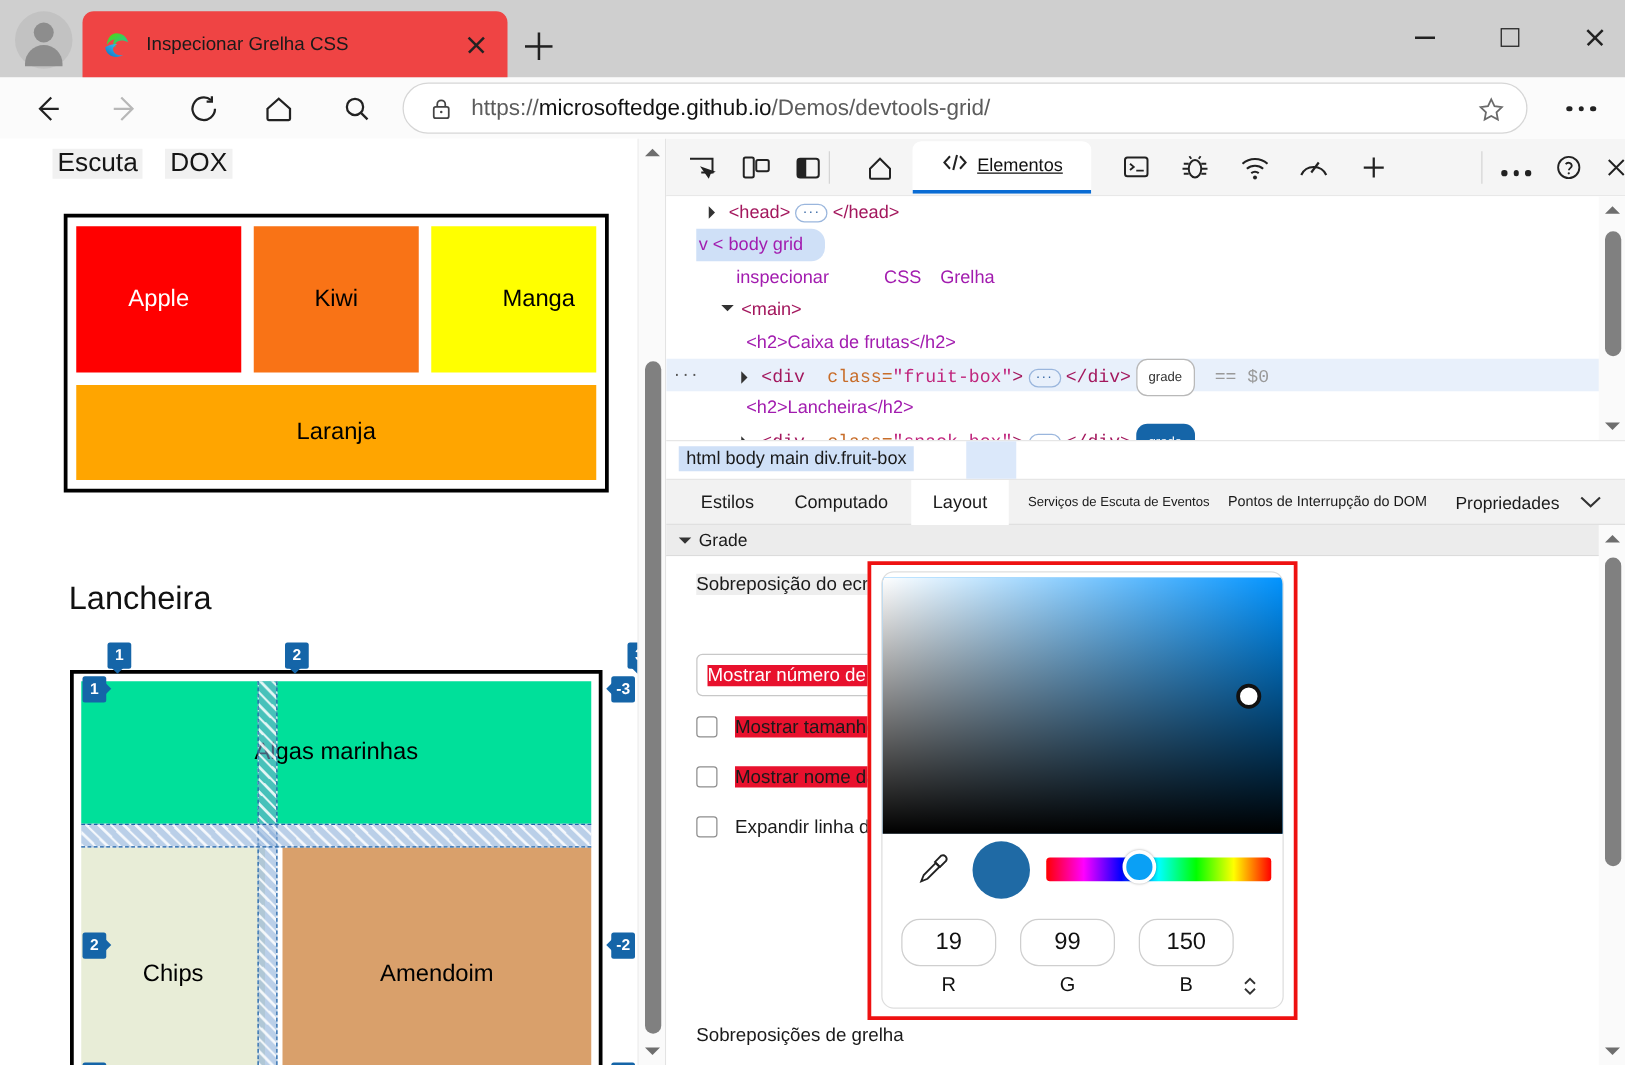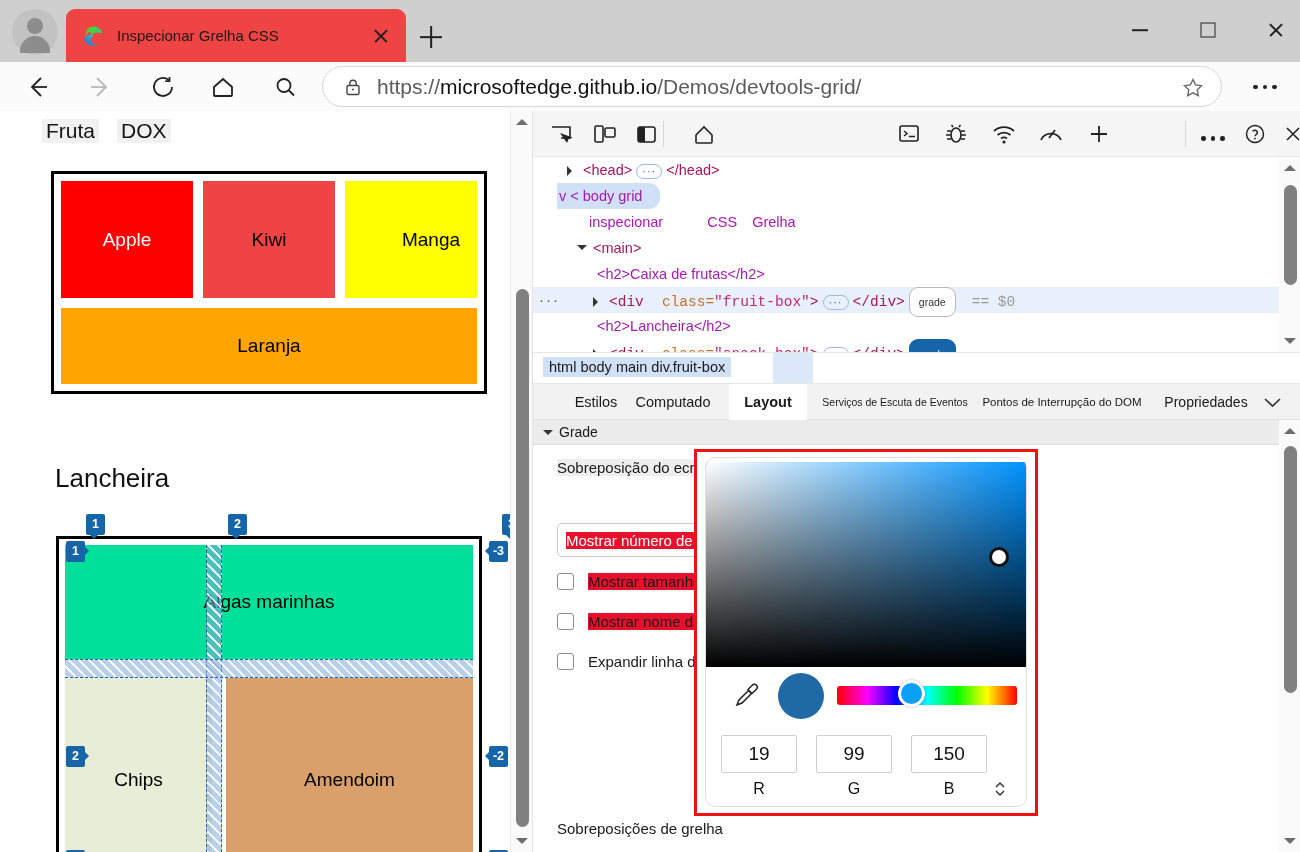--- a/index.html
+++ b/index.html
@@ -66,21 +66,21 @@
   .navbtn { position:absolute; top:4px; width:42px; height:42px; cursor:pointer; }
   #nav-back { left:16px; } #nav-fwd { left:80px; } #nav-reload { left:142px; }
   #nav-home { left:202px; } #nav-search { left:264px; }
 
   #urlbar {
     position:absolute; left:322px; top:4px; width:900px; height:41px;
     background:#fff; border:1px solid #d6d6d6; border-radius:21px;
     display:flex; align-items:center;
   }
   #urlbar .lock { margin-left:20px; width:20px; height:20px; }
-  #url-text { margin-left:14px; font-size:21px; color:#5c5c5c; white-space:nowrap; }
+  #url-text { margin-left:14px; font-size:18px; color:#5c5c5c; white-space:nowrap; }
   #url-text b { color:#121212; font-weight:400; }
   #fav-star { position:absolute; right:16px; top:9px; width:24px; height:24px; cursor:pointer; }
   #browser-more { position:absolute; left:1245px; top:14px; width:40px; height:22px; cursor:pointer; }
   .dots3 { display:flex; gap:5px; align-items:center; justify-content:center; height:100%; }
   .dots3 i { width:4.5px; height:4.5px; border-radius:50%; background:#222; display:block; }
 
   
   #viewport {
     position:absolute; left:0; top:111px; width:532px; height:741px;
     background:#ffffff; overflow:hidden;
@@ -89,21 +89,21 @@
   #page-tabs span { font-size:21px; color:#151515; background:#f1f1f1; padding:0 4px; }
 
   #fruit-box {
     position:absolute; left:51px; top:60px; width:436px; height:223px;
     border:3px solid #000; background:#fff; padding:7px;
     display:grid; grid-template-columns: 1fr 1fr 1fr; grid-template-rows: 117px 1fr;
     gap:10px;
   }
   .cell { display:flex; align-items:center; justify-content:center; font-size:19px; color:#000; }
   #cell-apple { background:#ff0000; color:#ffffff; }
-  #cell-kiwi { background:#ef4444; }
+  #cell-kiwi { background:#f97316; }
   #cell-manga { background:#ffff00;padding-left:40px; }
   #cell-laranja { background:#ffa500; grid-column: 1 / span 3; }
 
   #lancheira-title { position:absolute; left:55px; top:352px; font-size:26px; color:#111; }
 
   #snack-wrap { position:absolute; left:52px; top:407px; width:430px; height:374px; }
   #snack-box {
     position:absolute; left:4px; top:18px; width:426px; height:355px;
     border:3px solid #000; background:#fff; padding:6px;
   }
@@ -184,23 +184,23 @@
   .pill-blue { display:inline-block; background:#cfe0f7; border-radius:0 11px 11px 0; padding:0 18px 0 2px; }
 
   
   #breadcrumb { position:absolute; left:0; top:241px; width:768px; height:32px; background:#fff; border-top:1px solid #e6e6e6; border-bottom:1px solid #e6e6e6; }
   #breadcrumb .crumb { position:absolute; left:10px; top:4px; font-size:14.5px; background:#cfe0f7; padding:2px 6px; color:#1a1a1a; }
   #breadcrumb .crumb-blank { position:absolute; left:240px; top:0; width:40px; height:30px; background:#dbe8fa; }
 
   
   #subtabs { position:absolute; left:0; top:273px; width:768px; height:36px; background:#f2f2f2; border-bottom:1px solid #e0e0e0; }
   .stab { position:absolute; top:0; height:36px; display:flex; align-items:center; justify-content:center; cursor:pointer; font-size:14.5px; color:#1a1a1a; }
-  #stab-estilos { left:28px; width:70px; }
+  #stab-estilos { left:14px; width:70px; }
   #stab-computado { left:92px; width:96px; }
-  #stab-layout { left:196px; width:78px; background:#fff;font-weight:bold; }
+  #stab-layout { left:196px; width:78px; background:#fff; }
   #stab-eventos { left:282px; width:160px; font-size:10.5px; }
   #stab-dom { left:444px; width:170px; font-size:11.5px; }
   #stab-props { left:618px; width:110px; font-size:14px; }
   #subtabs-chev { position:absolute; right:20px; top:10px; width:17px; height:10px; cursor:pointer; }
 
   
   #grade-hdr { position:absolute; left:0; top:309px; width:768px; height:25px; background:#ececec; border-bottom:1px solid #dcdcdc; display:flex; align-items:center; }
   #grade-hdr .caret { width:0; height:0; border:5px solid transparent; border-top-color:#333; margin:5px 6px 0 10px; }
   #grade-hdr .lbl { font-size:14px; color:#1a1a1a; }
 
@@ -240,21 +240,21 @@
   }
   #cp-eye { position:absolute; left:25px; top:222px; width:30px; height:28px; cursor:pointer; }
   #cp-preview { position:absolute; left:72px; top:215px; width:46px; height:46px; border-radius:50%; }
   #cp-huebar {
     position:absolute; left:131px; top:228px; width:180px; height:19px; border-radius:3px;
     background:linear-gradient(to right,#ff0000,#ff00ff,#0000ff,#00ffff,#00ff00,#ffff00,#ff0000);
     cursor:pointer;
   }
   #cp-huethumb { position:absolute; left:192px; top:222px; width:27px; height:27px; border-radius:50%; border:3px solid #fff; background:#0aa0f5; box-shadow:0 0 2px rgba(0,0,0,.35); cursor:pointer; }
   .cp-field {
-    position:absolute; top:277px; width:76px; height:38px; border:1px solid #cfcfcf; border-radius:2px;
+    position:absolute; top:277px; width:76px; height:38px; border:1px solid #cfcfcf; border-radius:15px;
     background:#fff; display:flex; align-items:center; justify-content:center; font-size:19px; color:#111;
   }
   #cp-r { left:15px; } #cp-g { left:110px; } #cp-b { left:205px; }
   .cp-lbl { position:absolute; top:322px; width:76px; text-align:center; font-size:16px; color:#111; }
   #cp-lr { left:15px; } #cp-lg { left:110px; } #cp-lb { left:205px; }
   #cp-spin { position:absolute; left:285px; top:320px; width:18px; height:22px; cursor:pointer; }
 </style>
 </head>
 <body>
 
@@ -351,21 +351,21 @@
     <span class="dots3">
         <i></i>
         <i></i>
         <i></i>
       </span>
   </div>
 </div>
 
 <div id="viewport">
   <div id="page-tabs">
-    <span>Fruta</span>
+    <span>Escuta</span>
     <span>DOX</span>
   </div>
 
   <div id="fruit-box">
     <div class="cell" id="cell-apple">Apple</div>
     <div class="cell" id="cell-kiwi">Kiwi</div>
     <div class="cell" id="cell-manga">Manga</div>
     <div class="cell" id="cell-laranja">Laranja</div>
   </div>
 
@@ -431,20 +431,30 @@
           <rect x="8" y="8" width="7" height="15" fill="#222"></rect>
         </svg>
     </div>
     <div id="dt-sep1"></div>
     <div class="dtico" style="left:155px">
       <svg width="32" height="30" viewBox="0 0 32 30">
           <path d="M8 16l8-8 8 8v7a1 1 0 01-1 1H9a1 1 0 01-1-1z" fill="none" stroke="#222" stroke-width="1.6"></path>
         </svg>
     </div>
 
+    <div id="tab-elementos">
+      <span>
+        <svg width="22" height="16" viewBox="0 0 22 16">
+            <path d="M7 3L2.5 8 7 13" fill="none" stroke="#222" stroke-width="1.6"></path>
+            <path d="M15 3l4.5 5L15 13" fill="none" stroke="#222" stroke-width="1.6"></path>
+            <path d="M12.6 2l-3 12" stroke="#222" stroke-width="1.6"></path>
+          </svg>
+      </span>
+      <span class="lbl">Elementos</span>
+    </div>
 
     <div class="dtico" style="left:360px">
       <svg width="32" height="30" viewBox="0 0 32 30">
           <rect x="7" y="7" width="18" height="15" rx="2" fill="none" stroke="#222" stroke-width="1.6"></rect>
           <path d="M11 12l3 2.5-3 2.5M16 17.5h6" fill="none" stroke="#222" stroke-width="1.5"></path>
         </svg>
     </div>
     <div class="dtico" style="left:407px">
       <svg width="32" height="30" viewBox="0 0 32 30">
           <ellipse cx="16" cy="16" rx="5" ry="7" fill="none" stroke="#222" stroke-width="1.6"></ellipse>

